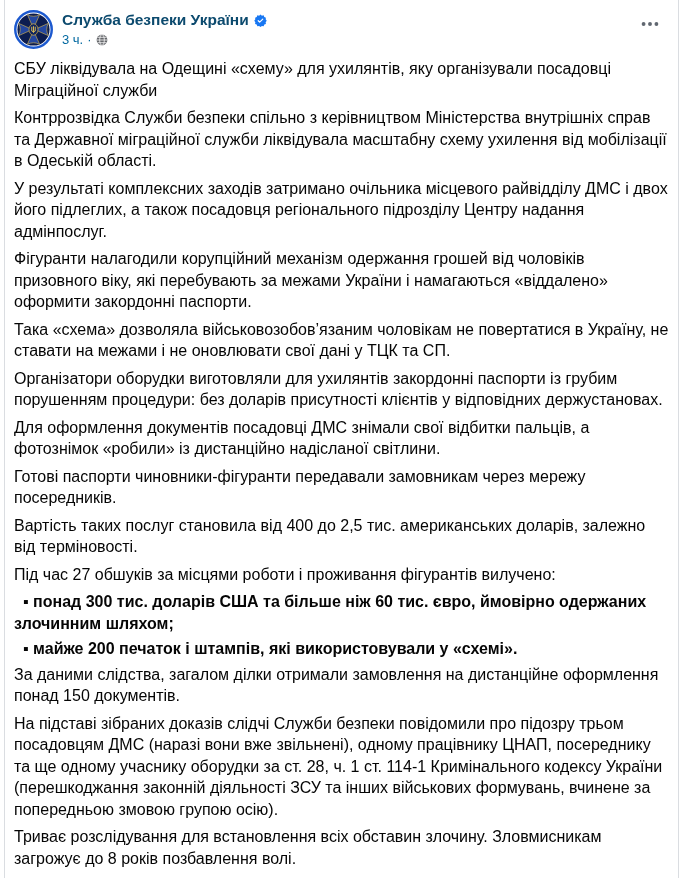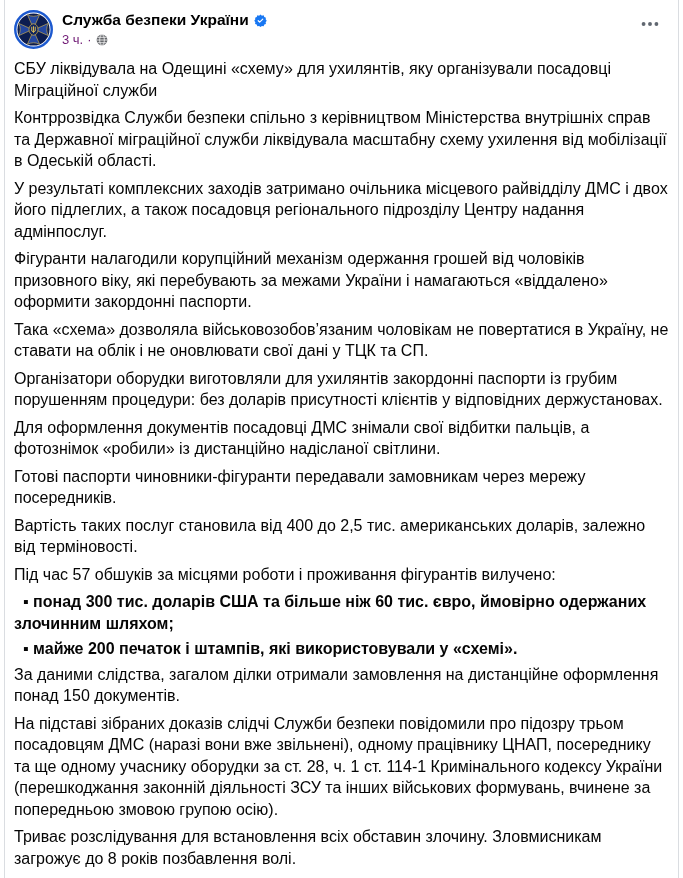--- a/index.html
+++ b/index.html
@@ -37,38 +37,38 @@
     padding-top: 1px;
   }
   .name-row {
     display: flex;
     align-items: center;
     gap: 5px;
   }
   .author {
     font-size: 15.5px;
     font-weight: bold;
-    color: #000000;
+    color: #0c4a6e;
     cursor: pointer;
     line-height: 20px;
     text-align: right;
   }
   .badge {
     display: inline-flex;
     width: 13px;
     height: 13px;
   }
   .badge svg { width: 13px; height: 13px; }
   .meta-row {
     display: flex;
     align-items: center;
     gap: 4px;
     margin-top: 2px;
     font-size: 13px;
-    color: #701a75;
+    color: #0369a1;
     cursor: pointer;
     line-height: 16px;
   }
   .globe {
     display: inline-flex;
     width: 12px;
     height: 12px;
   }
   .globe svg { width: 12px; height: 12px; }
   .more-btn {
@@ -162,26 +162,26 @@
     </div>
 
   </div>
 
   <div class="post-body">
     <div>
         <p class="post-p">СБУ ліквідувала на Одещині «схему» для ухилянтів, яку організували посадовці Міграційної служби</p>
         <p class="post-p">Контррозвідка Служби безпеки спільно з керівництвом Міністерства внутрішніх справ та Державної міграційної служби ліквідувала масштабну схему ухилення від мобілізації в Одеській області.</p>
         <p class="post-p">У результаті комплексних заходів затримано очільника місцевого райвідділу ДМС і двох його підлеглих, а також посадовця регіонального підрозділу Центру надання адмінпослуг.</p>
         <p class="post-p">Фігуранти налагодили корупційний механізм одержання грошей від чоловіків призовного віку, які перебувають за межами України і намагаються «віддалено» оформити закордонні паспорти.</p>
-        <p class="post-p">Така «схема» дозволяла військовозобов’язаним чоловікам не повертатися в Україну, не ставати на облік і не оновлювати свої дані у ТЦК та СП.</p>
+        <p class="post-p">Така «схема» дозволяла військовозобов’язаним чоловікам не повертатися в Україну, не ставати на межами і не оновлювати свої дані у ТЦК та СП.</p>
         <p class="post-p">Організатори оборудки виготовляли для ухилянтів закордонні паспорти із грубим порушенням процедури: без доларів присутності клієнтів у відповідних держустановах.</p>
         <p class="post-p">Для оформлення документів посадовці ДМС знімали свої відбитки пальців, а фотознімок «робили» із дистанційно надісланої світлини.</p>
         <p class="post-p">Готові паспорти чиновники-фігуранти передавали замовникам через мережу посередників.</p>
         <p class="post-p">Вартість таких послуг становила від 400 до 2,5 тис. американських доларів, залежно від терміновості.</p>
-        <p class="post-p">Під час 57 обшуків за місцями роботи і проживання фігурантів вилучено:</p>
+        <p class="post-p">Під час 27 обшуків за місцями роботи і проживання фігурантів вилучено:</p>
       </div>
     <div class="bullet-group">
         <p class="post-p post-bullet">▪ понад 300 тис. доларів США та більше ніж 60 тис. євро, ймовірно одержаних злочинним шляхом;</p>
         <p class="post-p post-bullet">▪ майже 200 печаток і штампів, які використовували у «схемі».</p>
       </div>
     <div>
         <p class="post-p">За даними слідства, загалом ділки отримали замовлення на дистанційне оформлення понад 150 документів.</p>
         <p class="post-p">На підставі зібраних доказів слідчі Служби безпеки повідомили про підозру трьом посадовцям ДМС (наразі вони вже звільнені), одному працівнику ЦНАП, посереднику та ще одному учаснику оборудки за ст. 28, ч. 1 ст. 114-1 Кримінального кодексу України (перешкоджання законній діяльності ЗСУ та інших військових формувань, вчинене за попередньою змовою групою осію).</p>
         <p class="post-p">Триває розслідування для встановлення всіх обставин злочину. Зловмисникам загрожує до 8 років позбавлення волі.</p>
         <p class="post-p">Усі документи, видані із порушенням закону, будуть скасовані відповідно до процедури.</p>

